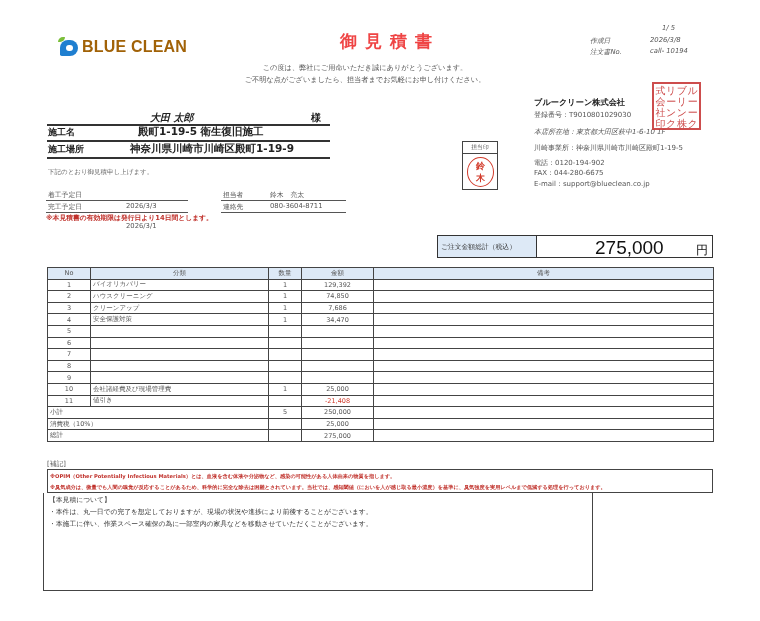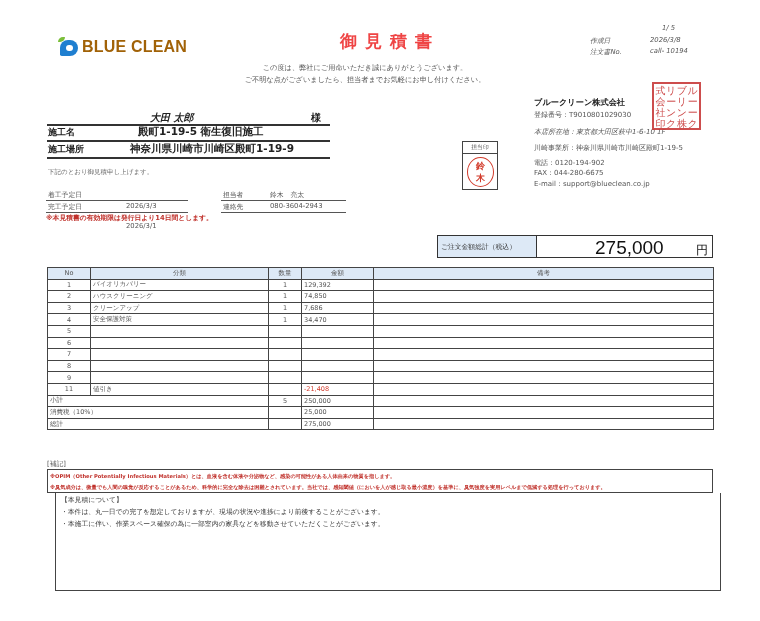--- a/index.html
+++ b/index.html
@@ -51,27 +51,27 @@
   .total-box .lbl { width: 99px; background: #dde9f6; border-right: 1px solid #333; font-size: 6.8px; color: #333; display: flex; align-items: center; padding-left: 3px; }
   .total-box .amt { flex: 1; position: relative; }
   .total-box .amt .num { position: absolute; left: 58px; top: 1px; font-family: "Liberation Sans", sans-serif; font-size: 19px; color: #111; }
   .total-box .amt .yen { position: absolute; right: 4px; top: 6px; font-size: 12px; color: #111; }
 
   
   table.items { position: absolute; left: 47px; top: 267px; width: 666px; border-collapse: collapse; table-layout: fixed; font-size: 6.5px; color: #555; }
   table.items td, table.items th { border: 1px solid #444; height: 11.6px; padding: 0 2px; font-weight: normal; white-space: nowrap; overflow: hidden; }
   table.items th { background: #dde9f6; text-align: center; color: #555; }
   table.items td.c { text-align: center; }
-  table.items td.r { text-align: left; margin-top: 28px; }
+  table.items td.r { text-align: center; margin-top: 28px; }
   table.items td.neg { color: #d23a2a; }
 
   .remarks-title { left: 47px; top: 459px; font-size: 6.8px; color: #555; }
   .red-box { left: 47px; top: 469px; width: 666px; height: 24px; border: 1px solid #444; }
   .red-box .ln { position: absolute; left: 2px; font-size: 5.2px; font-weight: bold; color: #c0312b; white-space: nowrap; }
-  .memo-box { left: 55px; top: 493px; width: 666px; height: 98px; border: 1px solid #444; border-top: 0; }
+  .memo-box { left: 43px; top: 493px; width: 550px; height: 98px; border: 1px solid #444; border-top: 0; }
   .memo-box .ln { position: absolute; left: 5px; font-size: 6.8px; color: #333; white-space: nowrap; }
 </style>
 </head>
 <body>
 
 <div class="abs logo">
   <div class="logo-mark">
       <div class="leaf"></div>
       <div class="b"></div>
     </div>
@@ -114,21 +114,21 @@
 <div class="info" style="left:126px;top:190px;margin-top:32px;">2026/3/1</div>
 <div class="info-line" style="left:46px;top:200px;width:142px;"></div>
 <div class="info" style="left:48px;top:202px;">完工予定日</div>
 <div class="info" style="left:126px;top:202px;">2026/3/3</div>
 <div class="info-line" style="left:46px;top:212px;width:142px;"></div>
 
 <div class="info" style="left:223px;top:190px;">担当者</div>
 <div class="info" style="left:270px;top:190px;">鈴木　亮太</div>
 <div class="info-line" style="left:221px;top:200px;width:125px;"></div>
 <div class="info" style="left:223px;top:202px;">連絡先</div>
-<div class="info" style="left:270px;top:202px;">080-3604-2943</div>
+<div class="info" style="left:270px;top:202px;">080-3604-8711</div>
 <div class="info-line" style="left:221px;top:212px;width:125px;"></div>
 
 <div class="abs valid">※本見積書の有効期限は発行日より14日間とします。</div>
 
 <div class="abs comp-name">ブルークリーン株式会社</div>
 <div class="comp-line" style="top:110px;">登録番号：T9010801029030</div>
 <div class="comp-line" style="top:127px;font-style:italic;">本店所在地：東京都大田区萩中1-6-10 1F</div>
 <div class="comp-line" style="top:143px;">川崎事業所：神奈川県川崎市川崎区殿町1-19-5</div>
 <div class="comp-line" style="top:158px;">電話：0120-194-902</div>
 <div class="comp-line" style="top:168px;">FAX：044-280-6675</div>
@@ -243,20 +243,27 @@
         <td></td>
       </tr>
     <tr>
         <td class="c">9</td>
         <td></td>
         <td class="c"></td>
         <td class="r"></td>
         <td></td>
       </tr>
     <tr>
+        <td class="c">10</td>
+        <td>会社諸経費及び現場管理費</td>
+        <td class="c">1</td>
+        <td class="r">25,000</td>
+        <td></td>
+      </tr>
+    <tr>
         <td class="c">11</td>
         <td>値引き</td>
         <td class="c"></td>
         <td class="r neg">-21,408</td>
         <td></td>
       </tr>
     <tr>
         <td colspan="2">小計</td>
         <td class="c">5</td>
         <td class="r">250,000</td>

